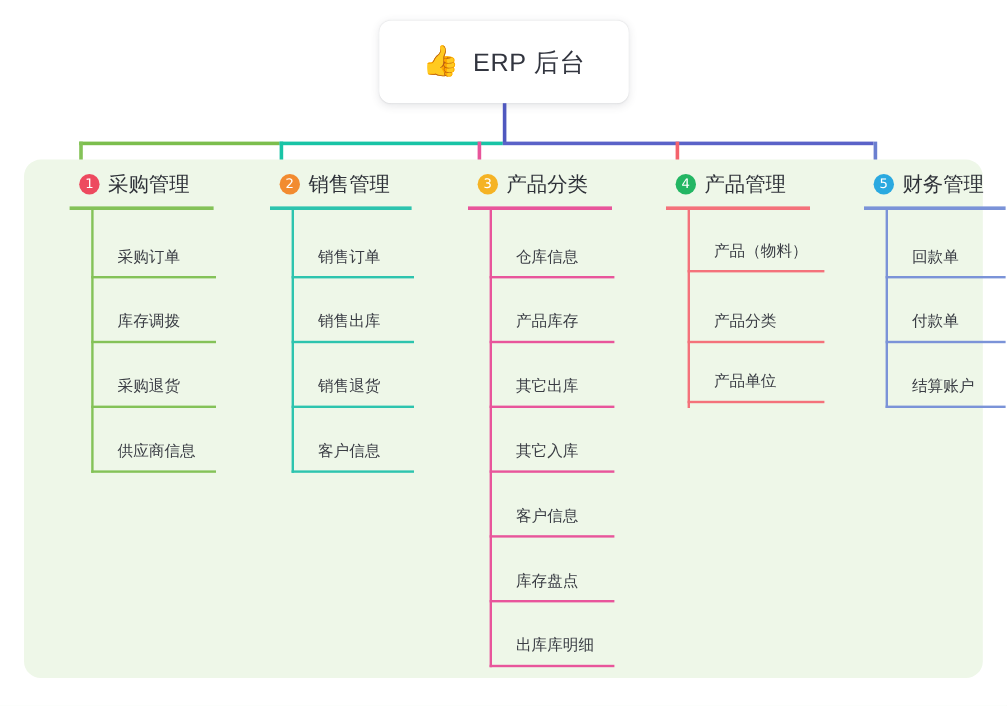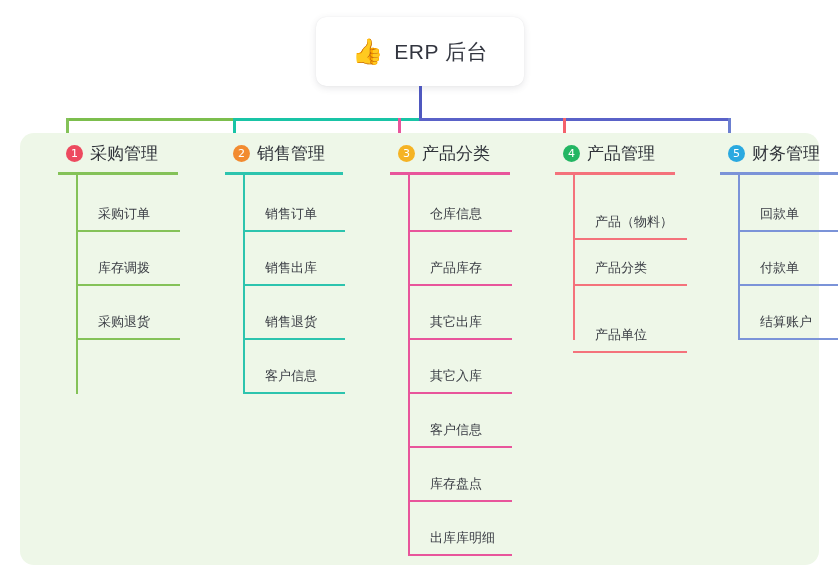--- a/index.html
+++ b/index.html
@@ -91,20 +91,24 @@
             <div class="leaf-rule" style="width: 104px; background: rgb(132, 194, 88);"></div>
           </div>
           <div class="leaf" style="top: 99px; width: 104px;">
             <span class="leaf-text">库存调拨</span>
             <div class="leaf-rule" style="width: 104px; background: rgb(132, 194, 88);"></div>
           </div>
           <div class="leaf" style="top: 153px; width: 104px;">
             <span class="leaf-text">采购退货</span>
             <div class="leaf-rule" style="width: 104px; background: rgb(132, 194, 88);"></div>
           </div>
+          <div class="leaf" style="top: 207px; width: 104px;">
+            <span class="leaf-text">供应商信息</span>
+            <div class="leaf-rule" style="width: 104px; background: rgb(132, 194, 88);"></div>
+          </div>
         </div>
         <div class="col" style="left: 195px; width: 160px;">
           <div class="col-head">
             <span class="badge" style="background: rgb(242, 139, 48);">2</span>
             <span class="col-title">销售管理</span>
           </div>
           <div class="head-rule" style="width: 118px; background: rgb(45, 196, 174);"></div>
           <div class="spine" style="top: 42px; height: 219px; background: rgb(45, 196, 174);"></div>
           <div class="leaf" style="top: 45px; width: 102px;">
             <span class="leaf-text">销售订单</span>
@@ -159,29 +163,29 @@
             <div class="leaf-rule" style="width: 104px; background: rgb(232, 85, 155);"></div>
           </div>
         </div>
         <div class="col" style="left: 525px; width: 165px;">
           <div class="col-head">
             <span class="badge" style="background: rgb(35, 182, 99);">4</span>
             <span class="col-title">产品管理</span>
           </div>
           <div class="head-rule" style="width: 120px; background: rgb(244, 114, 123);"></div>
           <div class="spine" style="top: 42px; height: 165px; background: rgb(244, 114, 123);"></div>
-          <div class="leaf" style="top: 53px; width: 114px;">
+          <div class="leaf" style="top: 40px; width: 114px;">
             <span class="leaf-text">产品（物料）</span>
             <div class="leaf-rule" style="width: 114px; background: rgb(244, 114, 123);"></div>
           </div>
           <div class="leaf" style="top: 99px; width: 114px;">
             <span class="leaf-text">产品分类</span>
             <div class="leaf-rule" style="width: 114px; background: rgb(244, 114, 123);"></div>
           </div>
-          <div class="leaf" style="top: 166px; width: 114px;">
+          <div class="leaf" style="top: 149px; width: 114px;">
             <span class="leaf-text">产品单位</span>
             <div class="leaf-rule" style="width: 114px; background: rgb(244, 114, 123);"></div>
           </div>
         </div>
         <div class="col" style="left: 690px; width: 150px;">
           <div class="col-head">
             <span class="badge" style="background: rgb(42, 169, 224);">5</span>
             <span class="col-title">财务管理</span>
           </div>
           <div class="head-rule" style="width: 118px; background: rgb(123, 147, 216);"></div>

